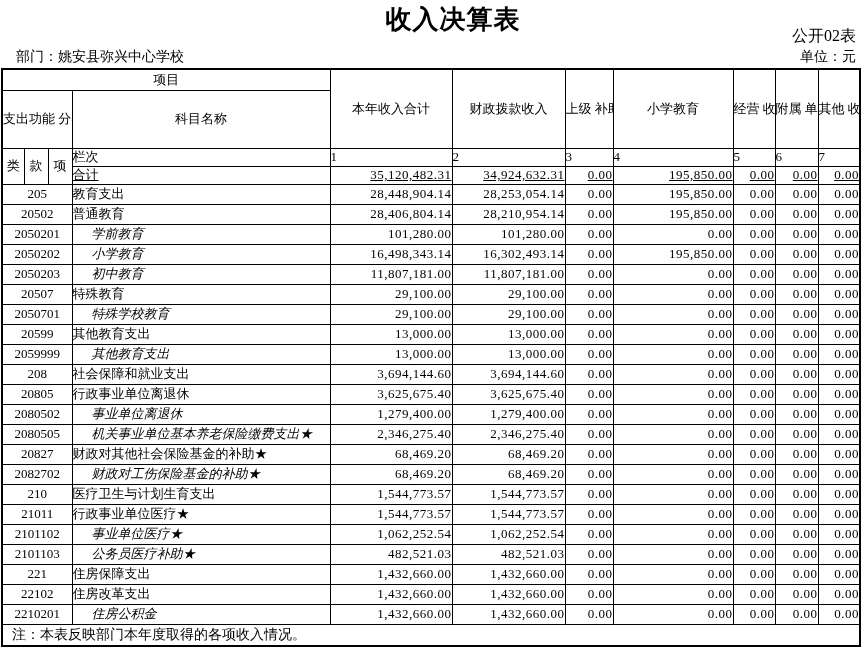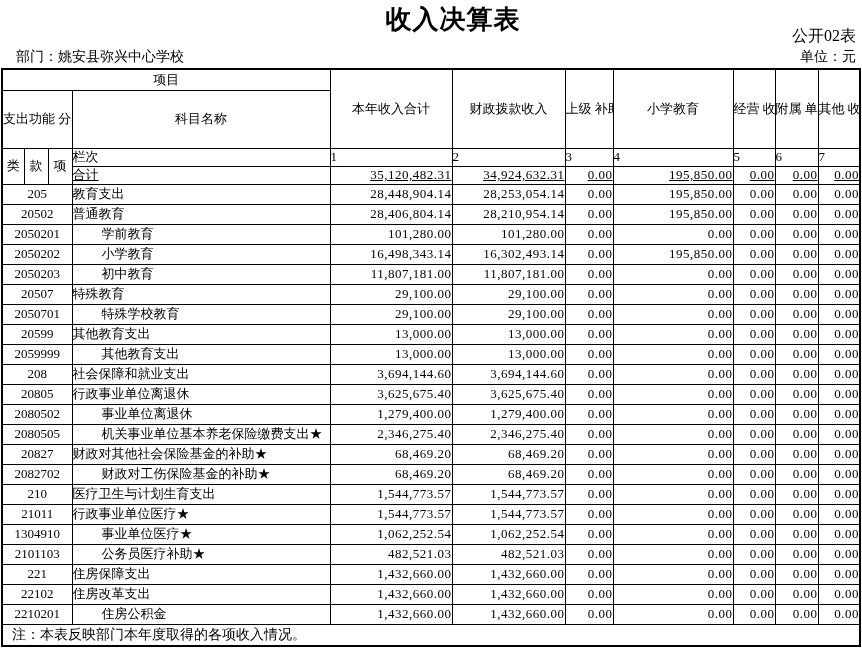--- a/index.html
+++ b/index.html
@@ -52,21 +52,21 @@
     white-space: pre-line;
   }
   tr.h1 td { height: 20px; }
   tr.h2 td { height: 57px; }
   tr.h3 td { height: 17px; }
   tr.h4 td { height: 17px; text-decoration: underline; }
   tr.data-row td { height: 19px; }
   tr.note-row td { height: 20px; }
   td.code { text-align: center; padding-left: 3px; }
   td.name { text-align: left; padding-left: 3px; }
-  td.name.indent { padding-left: 29px; }
+  td.name.indent { padding-left: 19px; font-style: italic; }
   td.num { text-align: right; padding-right: 4px; letter-spacing: 0.5px; }
   td.center { text-align: left; }
   tr.note-row td { text-align: left; padding-left: 9px; font-size: 14px; }
 </style>
 </head>
 <body>
 
 <div class="title">收入决算表</div>
 <div class="code-label">公开02表</div>
 <div class="dept">部门：姚安县弥兴中心学校</div>
@@ -316,21 +316,21 @@
         <td class="name">行政事业单位医疗★</td>
         <td class="num">1,544,773.57</td>
         <td class="num">1,544,773.57</td>
         <td class="num">0.00</td>
         <td class="num">0.00</td>
         <td class="num">0.00</td>
         <td class="num">0.00</td>
         <td class="num">0.00</td>
       </tr>
       <tr class="data-row">
-        <td class="code" colspan="3">1304910</td>
+        <td class="code" colspan="3">2101102</td>
         <td class="name indent">事业单位医疗★</td>
         <td class="num">1,062,252.54</td>
         <td class="num">1,062,252.54</td>
         <td class="num">0.00</td>
         <td class="num">0.00</td>
         <td class="num">0.00</td>
         <td class="num">0.00</td>
         <td class="num">0.00</td>
       </tr>
       <tr class="data-row">

